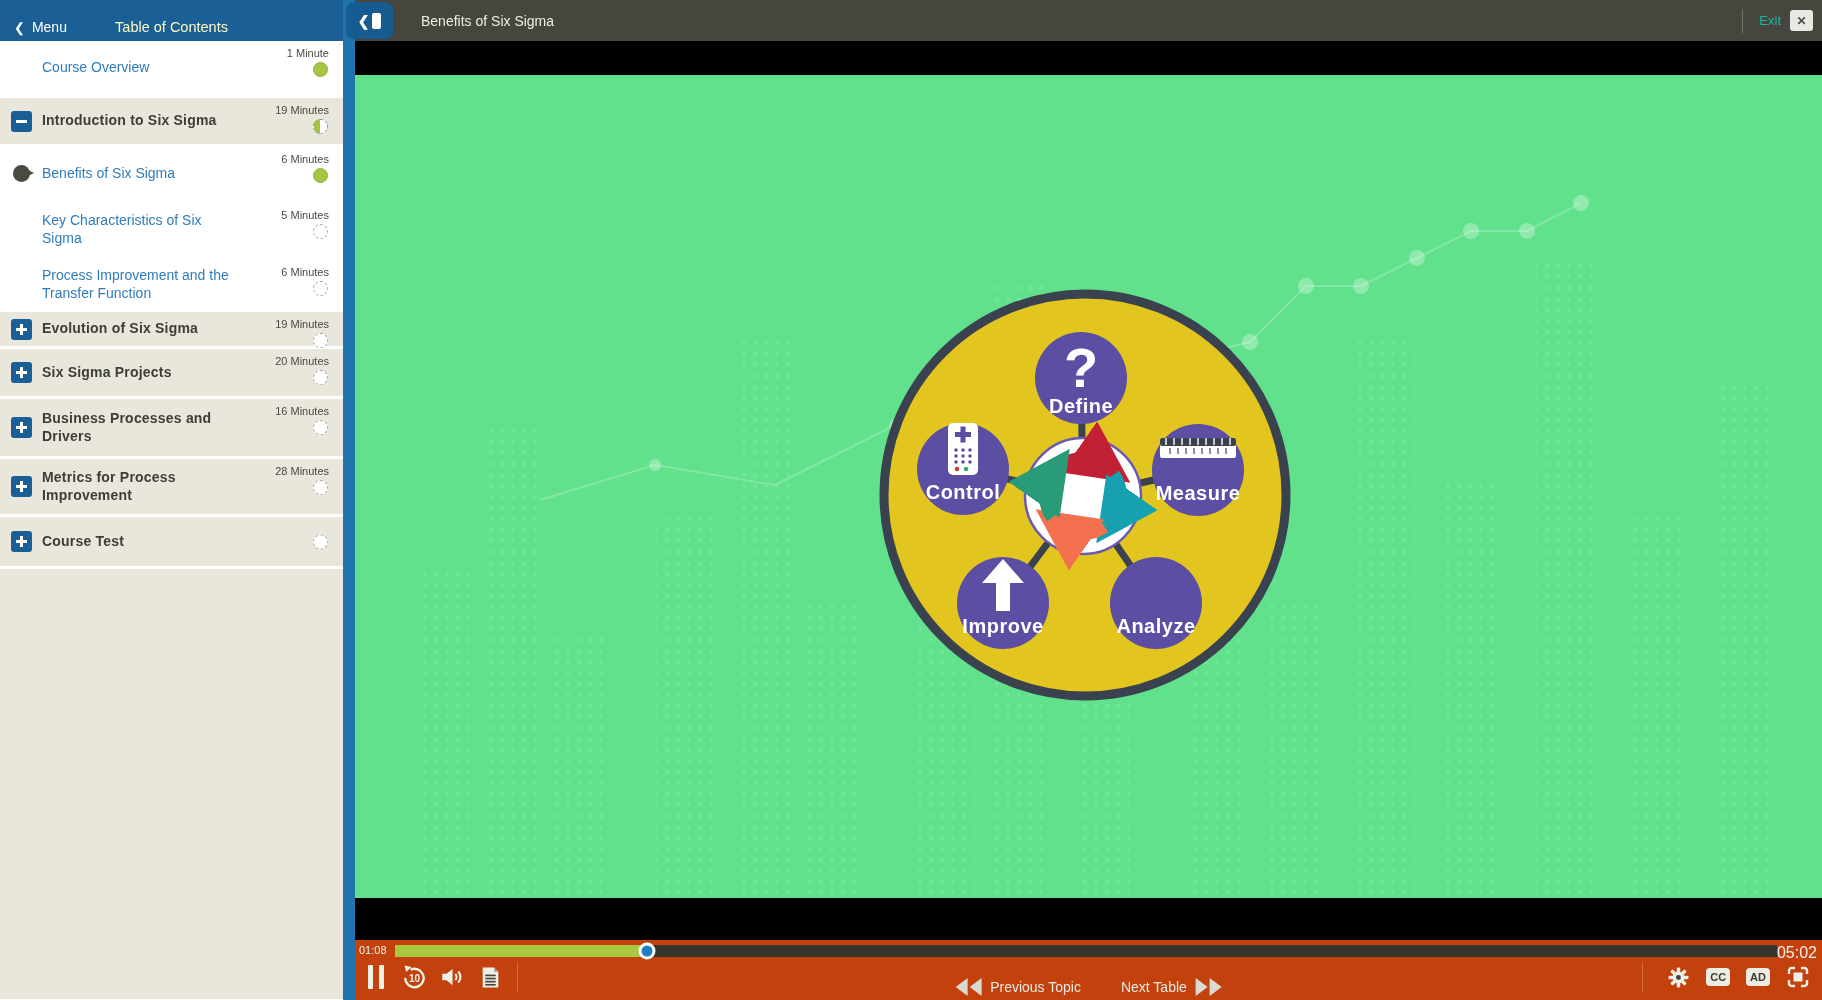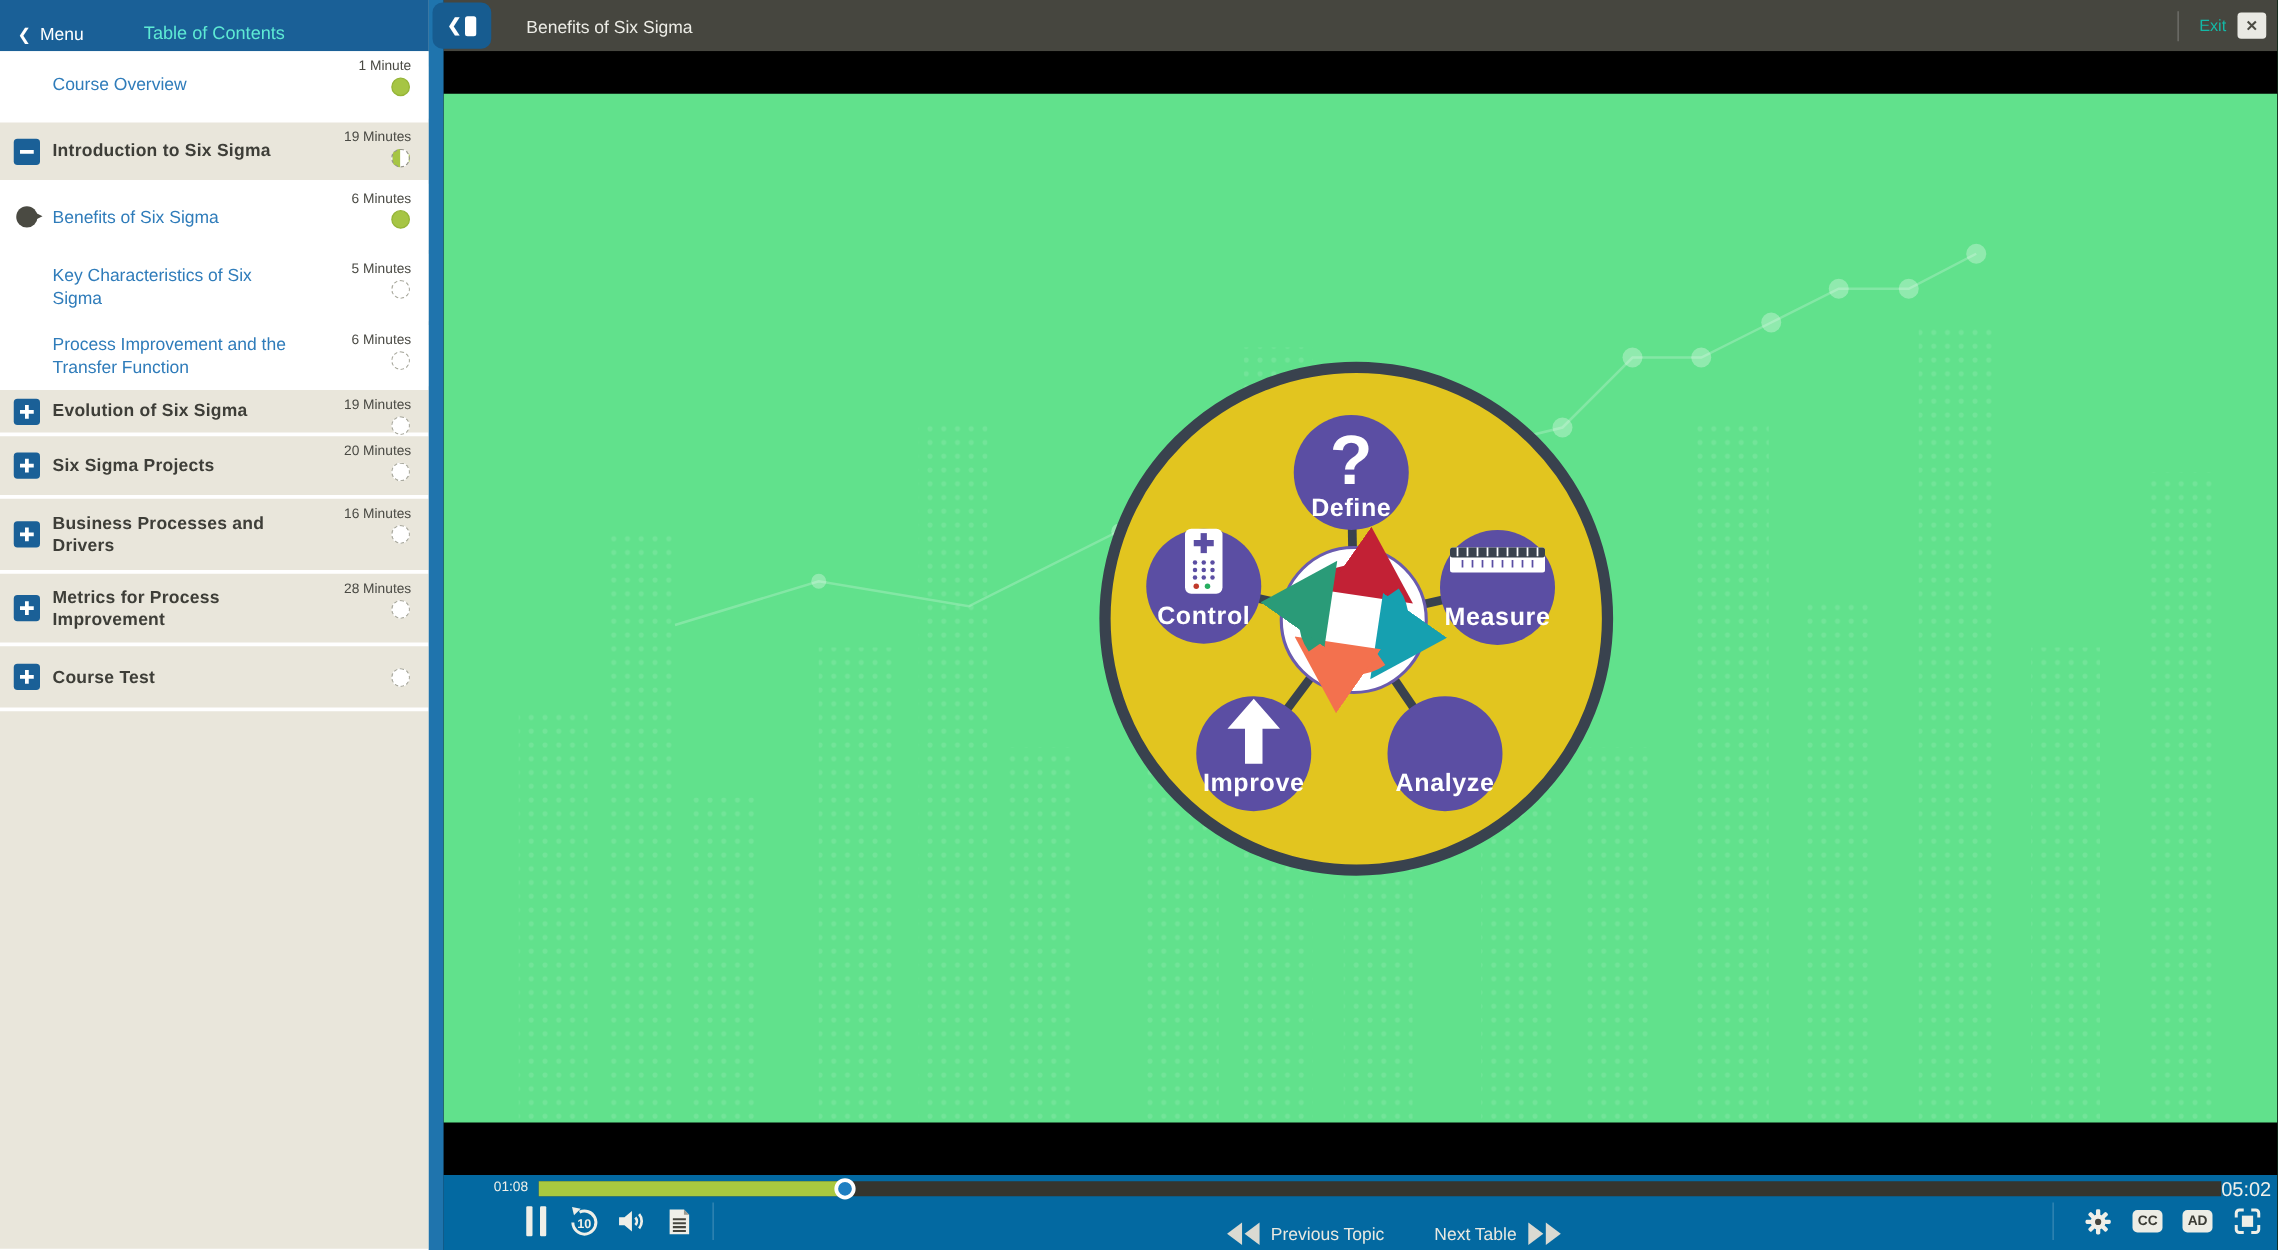--- a/index.html
+++ b/index.html
@@ -5,21 +5,21 @@
   html,body{margin:0;padding:0;background:#000;}
   *{box-sizing:border-box;}
   .stage{position:relative;width:1822px;height:1000px;overflow:hidden;
          font-family:"Liberation Sans",sans-serif;background:#000;}
 
   
   .sidebar{position:absolute;left:0;top:0;width:343px;height:1000px;background:#fff;}
   .sb-header{position:relative;height:53px;background:#1A6097;display:flex;align-items:center;color:#fff;}
   .menu-btn{display:flex;align-items:center;gap:7px;padding-left:14px;font-size:14px;color:#fff;cursor:pointer;z-index:2;}
   .chevron-l::before{content:"\276E";font-size:13px;color:#fff;}
-  .sb-title{position:absolute;left:0;top:0;width:100%;height:100%;display:flex;align-items:center;justify-content:center;font-size:14.5px;color:#5eead4;pointer-events:none;}
+  .sb-title{position:absolute;left:0;top:0;width:100%;height:100%;display:flex;align-items:center;justify-content:center;font-size:14.5px;color:#fef9c3;pointer-events:none;}
   .toc{position:absolute;top:41px;left:0;width:343px;bottom:0;background:#fff;}
   .toc-item{position:relative;display:flex;align-items:center;margin-bottom:3px;width:100%;}
   .toc-item.white{background:#fff;}
   .toc-item.beige{background:#E9E6DB;}
   .beige-filler{background:#E9E6DB;width:100%;height:430px;}
   .icon-col{width:42px;flex:0 0 42px;display:flex;justify-content:center;align-items:center;}
   .item-label{font-size:14px;line-height:1.28;max-width:190px;}
   .item-label.link{color:#2F7CBA;}
   .item-label.bold{font-weight:bold;color:#3E3E38;letter-spacing:.2px;}
   .right-col{position:absolute;right:14px;top:6px;display:flex;flex-direction:column;align-items:flex-end;gap:3px;}
@@ -52,29 +52,29 @@
   .x-btn::before{content:"\2715";font-size:12px;font-weight:bold;color:#4B4B43;}
 
   .video{position:absolute;top:41px;left:0;width:1467px;height:899px;background:#000;}
   .green{position:absolute;left:0;top:34px;width:1467px;height:823px;background:#61E18C;overflow:hidden;}
   .bgdeco{position:absolute;left:0;top:0;}
   .diagram{position:absolute;left:515px;top:205px;}
   .dg-label{font:600 20px "Liberation Sans",sans-serif;fill:#fff;letter-spacing:.5px;}
   .dg-q{font:bold 56px "Liberation Sans",sans-serif;fill:#fff;}
 
   
-  .controls{position:absolute;top:940px;left:0;width:1467px;height:60px;background:#0369a1;padding-left:36px;}
+  .controls{position:absolute;top:940px;left:0;width:1467px;height:60px;background:#c2410c;}
   .progress-row{position:relative;height:18px;}
   .t-cur{position:absolute;left:4px;top:4px;font-size:11px;color:#F0F0EA;}
   .t-tot{position:absolute;right:5px;top:4px;font-size:16px;color:#F0F0EA;margin-left:38px;}
   .track{position:absolute;left:40px;right:45px;top:5px;height:12px;background:#35352E;cursor:pointer;}
   .played{position:absolute;left:0;top:0;height:100%;background:#A9C83F;}
   .thumb{position:absolute;top:50%;transform:translate(-50%,-50%);width:17px;height:17px;border-radius:50%;
          background:#1F7FC2;border:3px solid #fff;cursor:pointer;}
-  .btn-row{position:relative;height:38px;margin-left:17px;}
+  .btn-row{position:relative;height:38px;}
   .left-group{position:absolute;left:2px;top:0;height:100%;display:flex;align-items:center;}
   .pbtn{width:38px;height:38px;display:flex;align-items:center;justify-content:center;cursor:pointer;}
   .pause-icon{display:flex;gap:6px;}
   .pause-icon span{width:5px;height:24px;background:#EFEFE8;border-radius:1px;}
   .v-div{width:1px;height:30px;background:rgba(255,255,255,.22);margin:0 8px;}
   .center-group{position:absolute;left:50%;top:0;height:100%;transform:translateX(-50%);display:flex;align-items:flex-end;gap:40px;}
   .nav-btn{display:flex;align-items:center;gap:9px;cursor:pointer;}
   .nav-label{font-size:14px;color:#E9E9E1;white-space:nowrap;}
   .tris{display:flex;gap:2px;}
   .tri-l{width:0;height:0;border-top:9px solid transparent;border-bottom:9px solid transparent;border-right:12px solid #DADAD2;}

